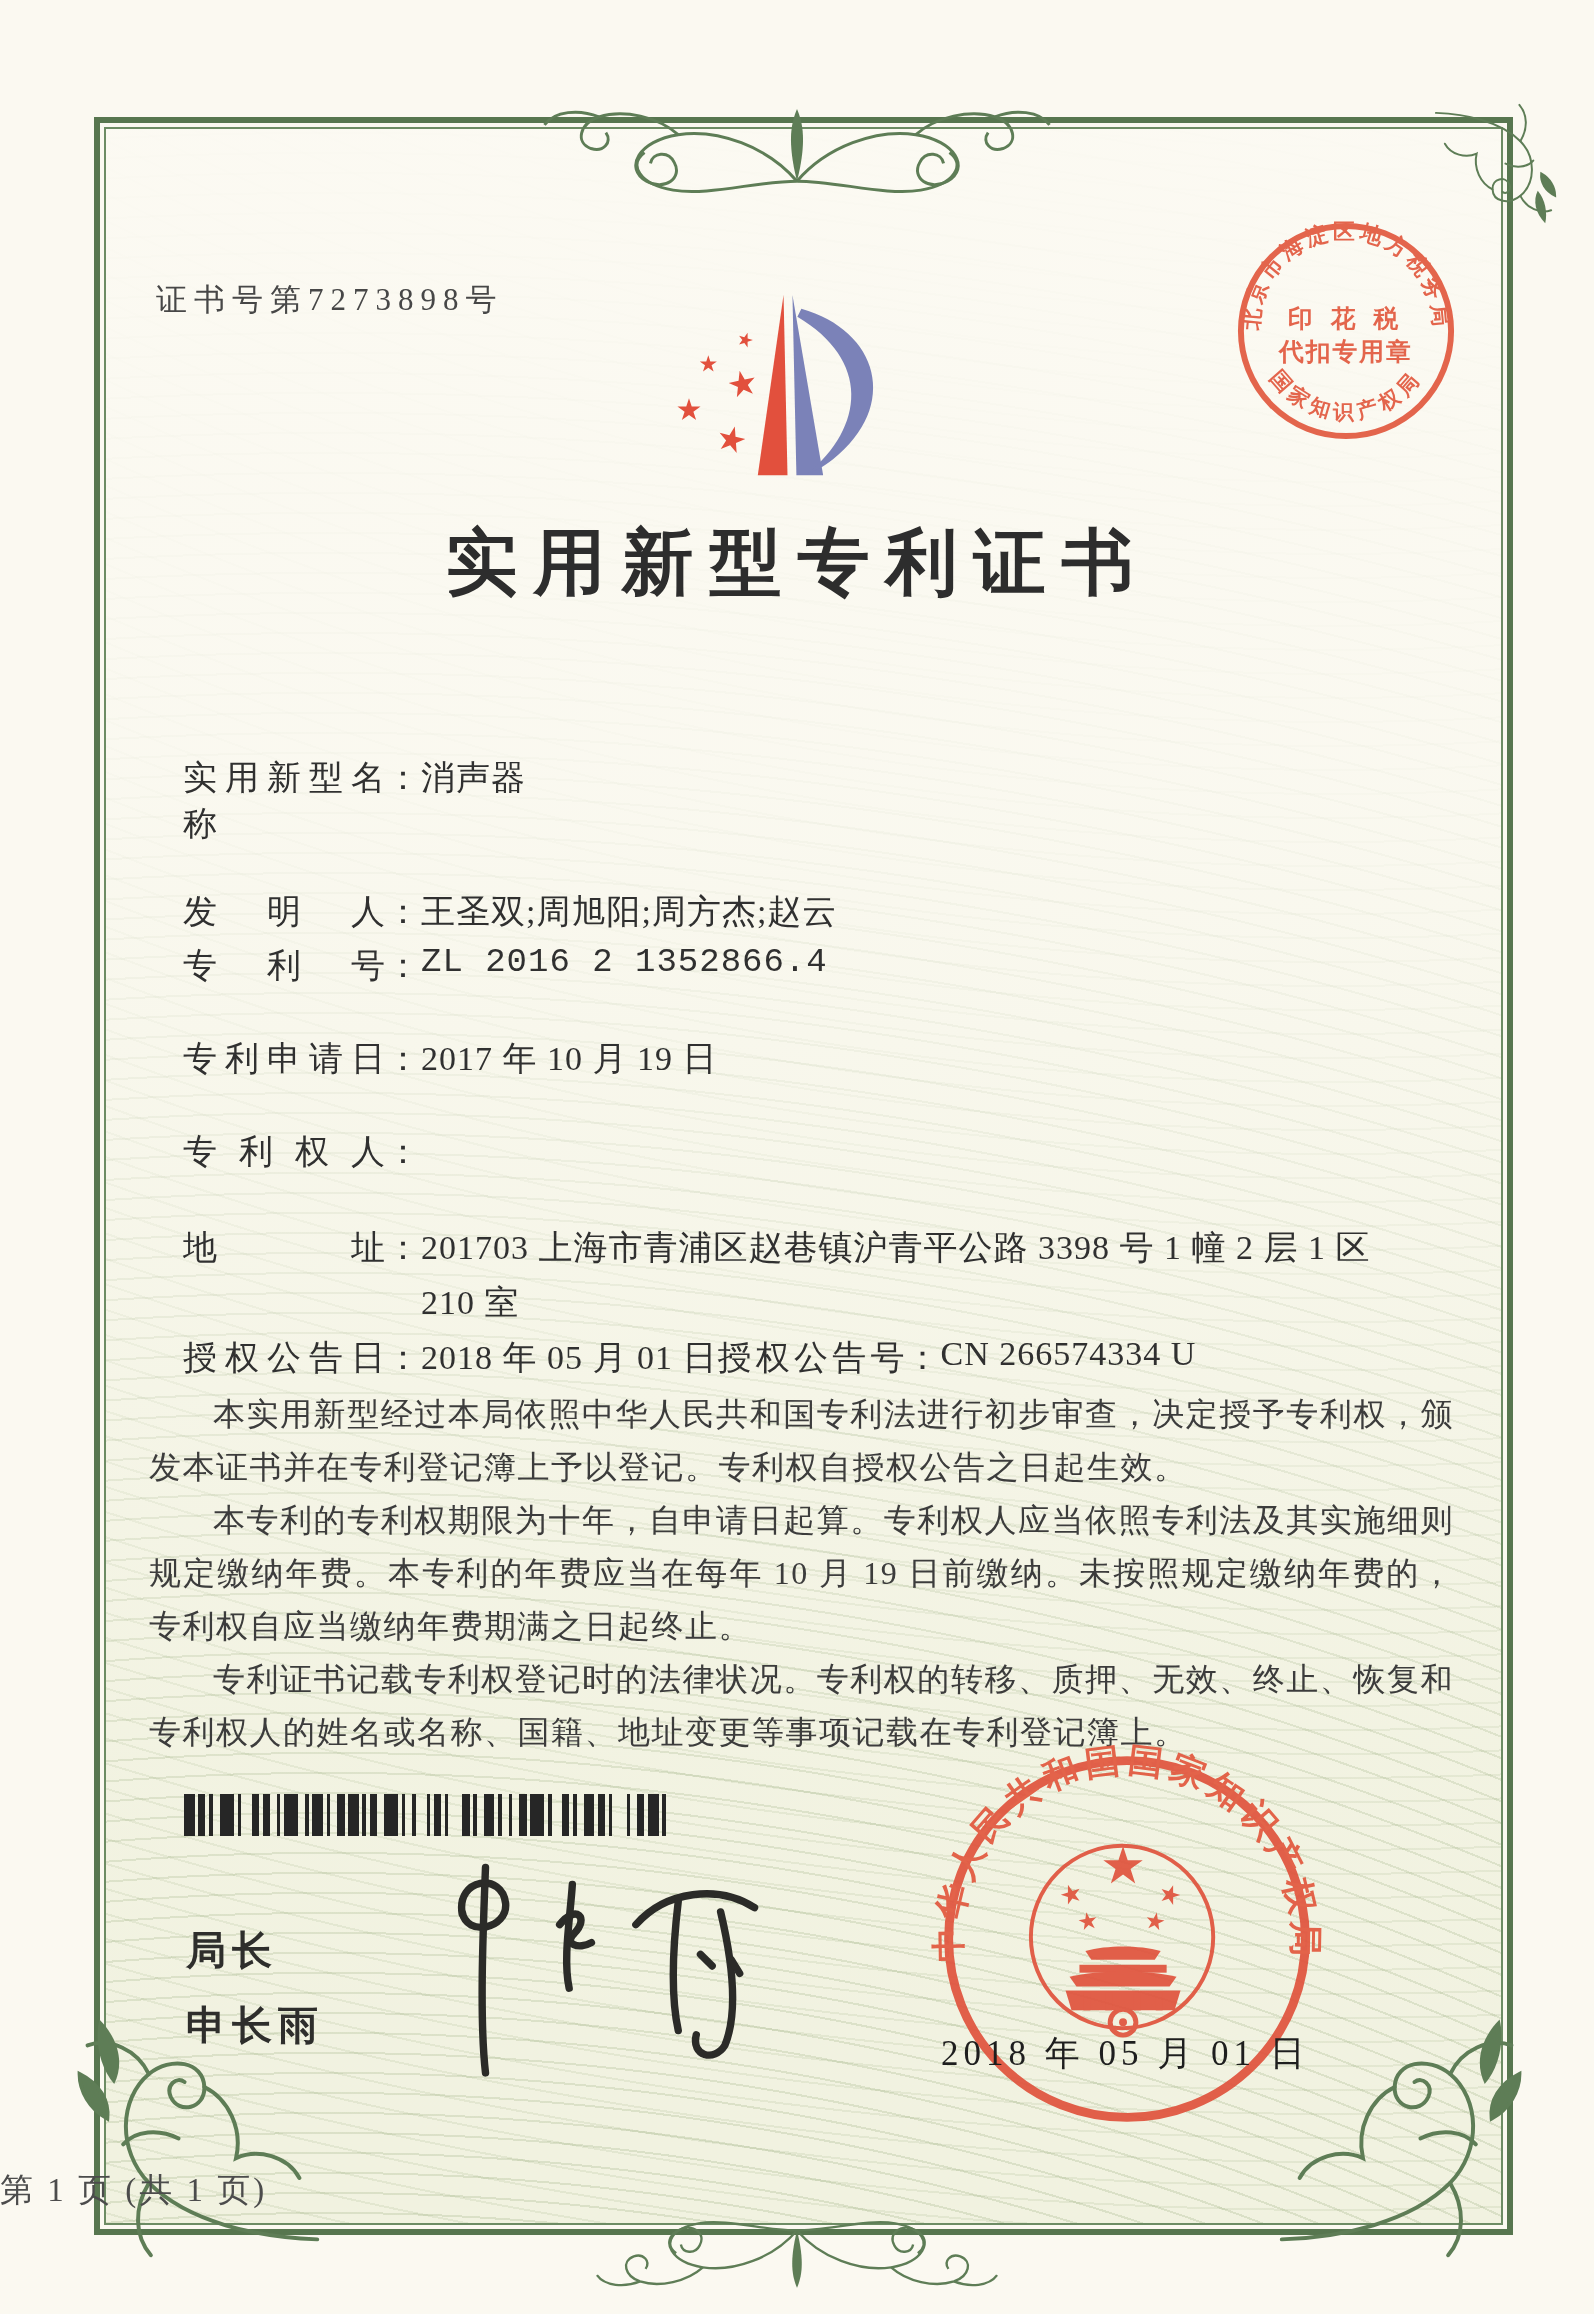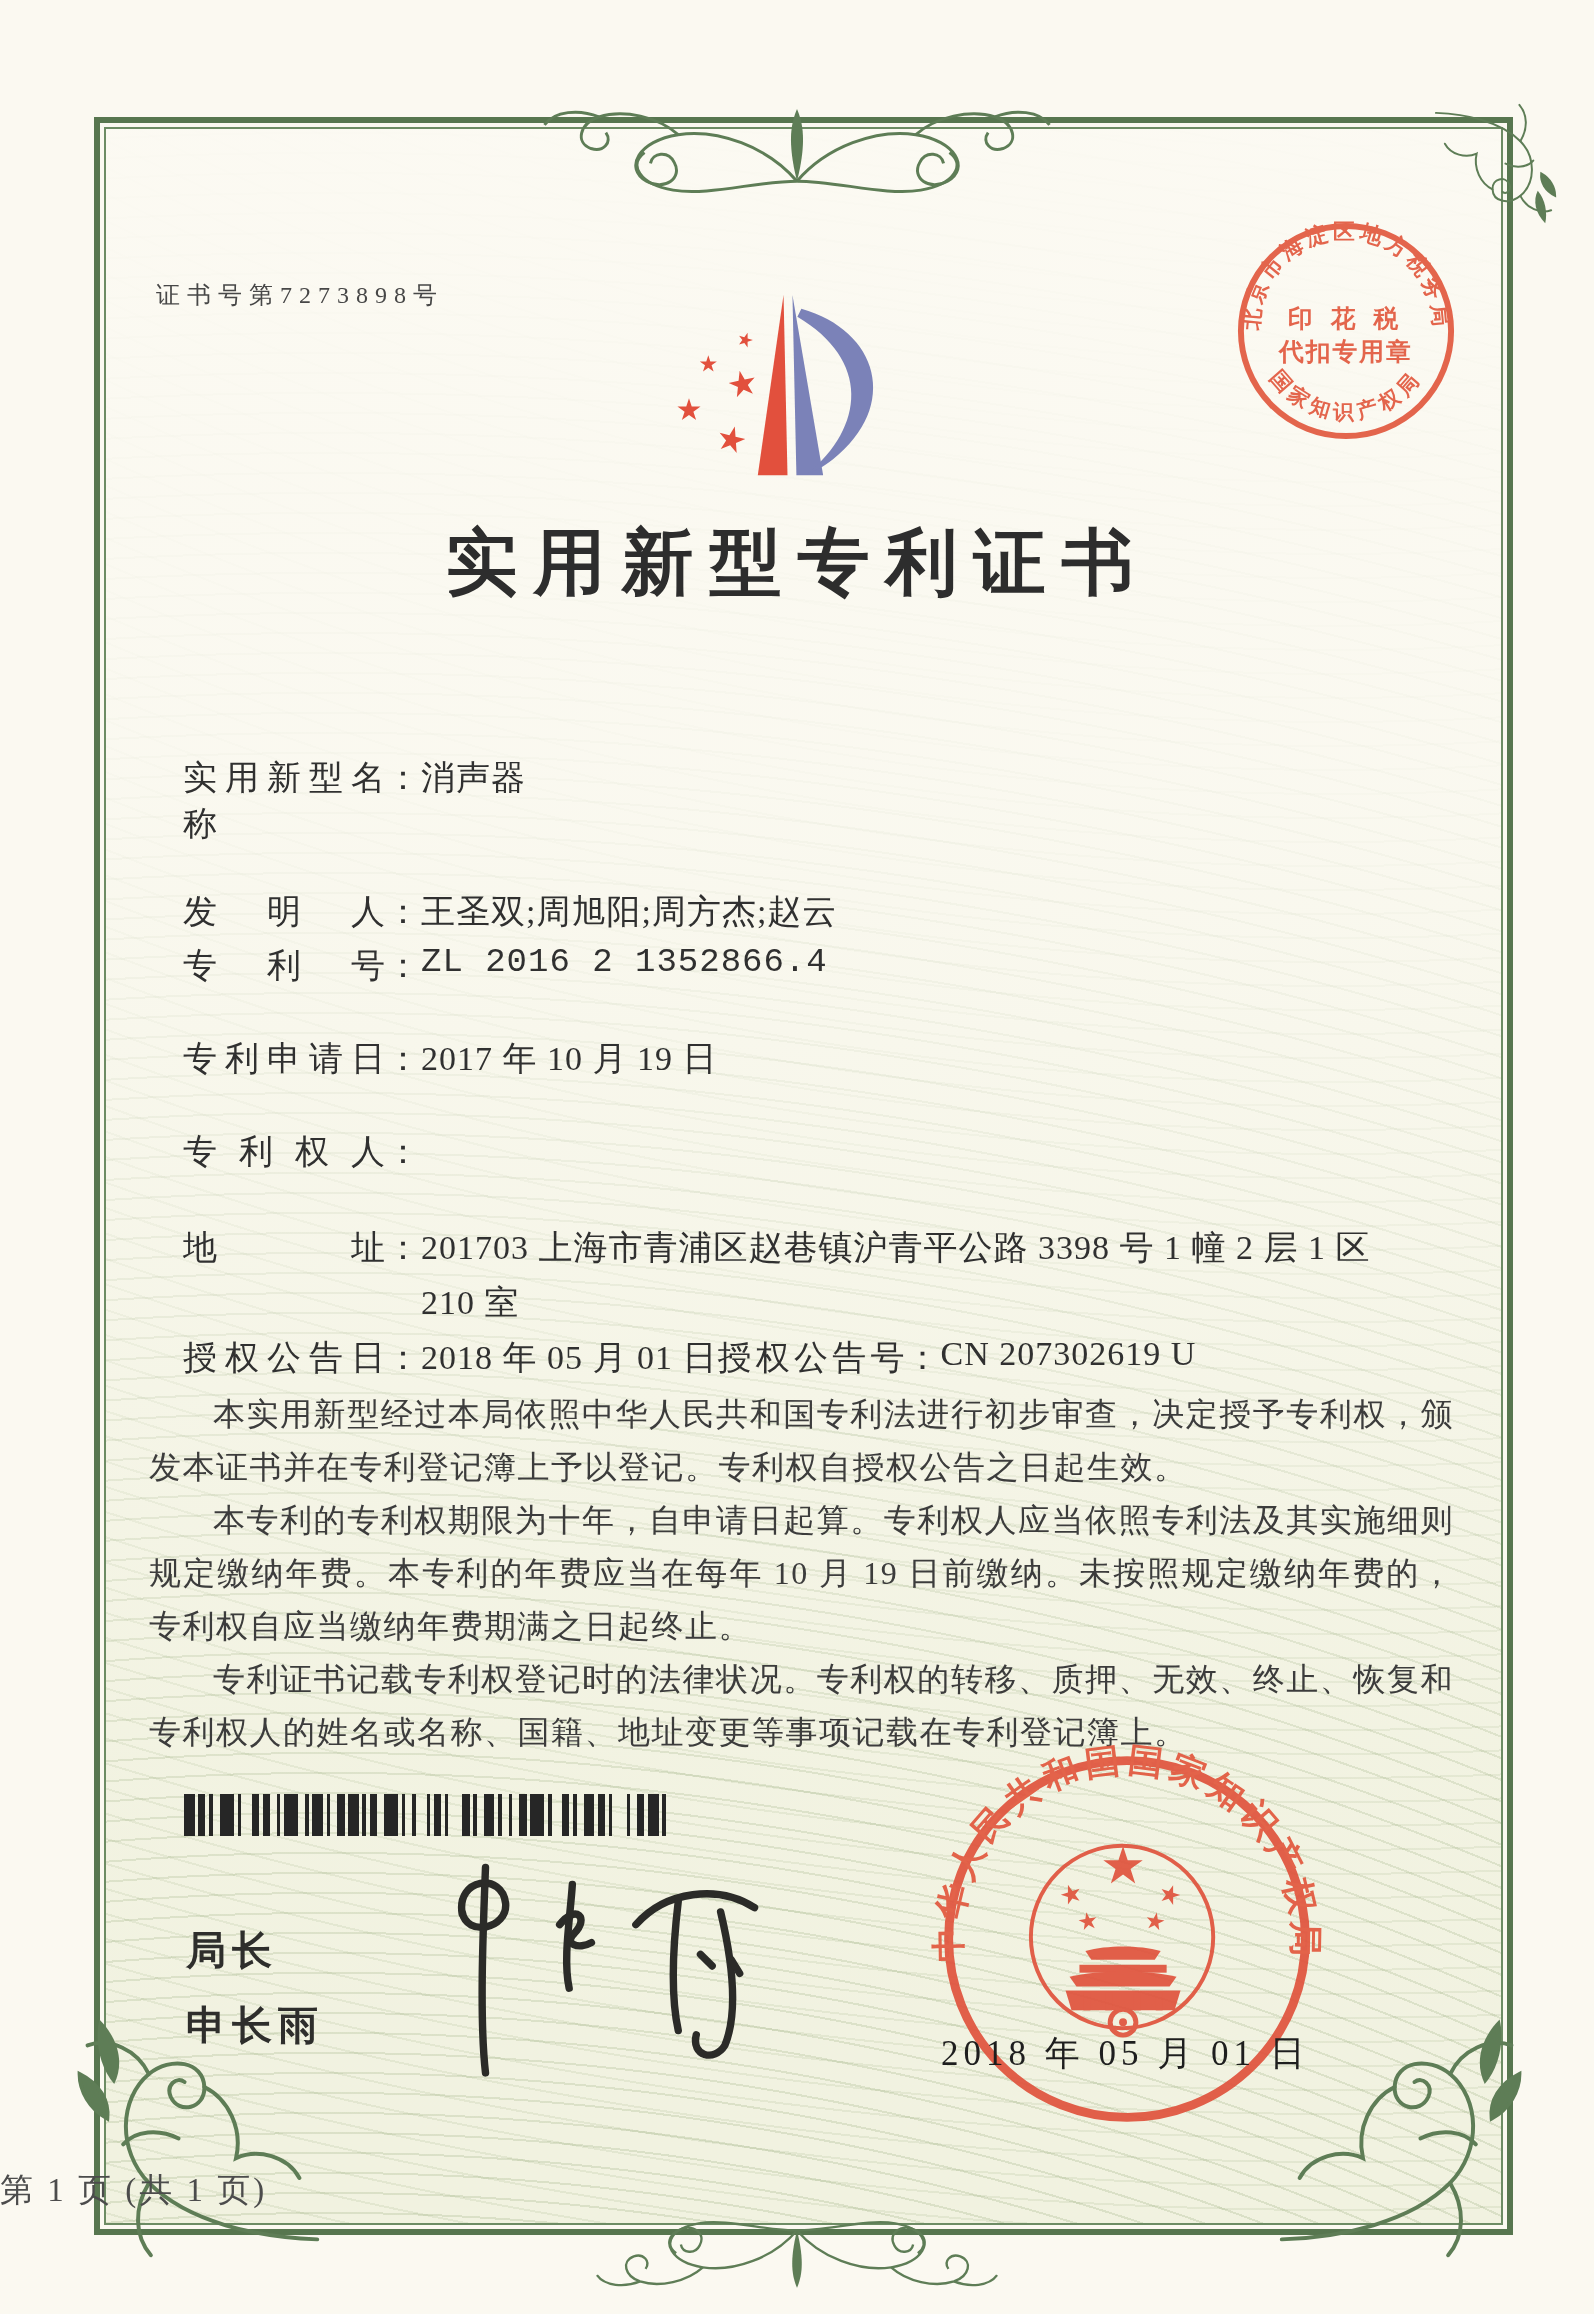--- a/index.html
+++ b/index.html
@@ -12,21 +12,21 @@
          border:6px solid #57764f;z-index:1;}
   .panel{position:absolute;inset:4px;border:2px solid #6d8c64;
          background-color:#f1f2e0;
          background-image:
            repeating-radial-gradient(circle 3267px at 16% 218%, rgba(128,153,98,0.20) 0 2px, rgba(0,0,0,0) 2px 20px),
            repeating-radial-gradient(circle 3267px at 88% -115%, rgba(128,153,98,0.13) 0 2px, rgba(0,0,0,0) 2px 24px);}
   .panel::after{content:"";position:absolute;inset:0;pointer-events:none;
          background:linear-gradient(180deg, rgba(252,250,243,0.96) 0%, rgba(252,250,243,0.84) 30%,
                     rgba(252,250,243,0.45) 55%, rgba(252,250,243,0.08) 78%, rgba(252,250,243,0) 100%);}
 
-  .certno{left:156px;top:279px;font-size:24px;letter-spacing:7px;color:#474747;}
+  .certno{left:156px;top:279px;font-size:31px;letter-spacing:7px;color:#474747;}
   .title{left:0;top:515px;width:100%;text-align:center;font-size:72px;font-weight:700;
          letter-spacing:16px;color:#2d2d2d;}
 
   .field{left:183px;width:1272px;display:flex;align-items:flex-start;
          font-size:34px;color:#303030;letter-spacing:1px;}
   .flabel{display:inline-block;width:203px;text-align:justify;text-align-last:justify;flex:0 0 203px;}
   .fcolon{flex:0 0 auto;}
   .fvalue{white-space:nowrap;}
   .fvalue .vline{display:block;white-space:nowrap;}
   .fright{display:flex;}
@@ -168,21 +168,21 @@
       <span class="vline">210 室</span>
     </span>
   </div>
   <div class="abs field" style="top:1335px;">
     <span class="flabel">授权公告日</span>
       <span class="fcolon">：</span>
     <span class="fvalue">2018 年 05 月 01 日</span>
     <span class="fright">
       <span class="flabel" style="flex-basis:188px;width:188px;">授权公告号</span>
         <span class="fcolon">：</span>
-      <span class="fvalue">CN 207302619 U</span>
+      <span class="fvalue">CN 266574334 U</span>
     </span>
   </div>
 
   <div class="abs paras">
     <p>本实用新型经过本局依照中华人民共和国专利法进行初步审查，决定授予专利权，颁发本证书并在专利登记簿上予以登记。专利权自授权公告之日起生效。</p>
     <p>本专利的专利权期限为十年，自申请日起算。专利权人应当依照专利法及其实施细则规定缴纳年费。本专利的年费应当在每年 10 月 19 日前缴纳。未按照规定缴纳年费的，专利权自应当缴纳年费期满之日起终止。</p>
     <p>专利证书记载专利权登记时的法律状况。专利权的转移、质押、无效、终止、恢复和专利权人的姓名或名称、国籍、地址变更等事项记载在专利登记簿上。</p>
   </div>
 
   <div class="abs barcode"><i style="width:10.7px;background:#262626"></i><i style="width:3.6px;background:transparent"></i><i style="width:7.1px;background:#262626"></i><i style="width:3.6px;background:transparent"></i><i style="width:3.6px;background:#262626"></i><i style="width:7.1px;background:transparent"></i><i style="width:14.3px;background:#262626"></i><i style="width:3.6px;background:transparent"></i><i style="width:3.6px;background:#262626"></i><i style="width:10.7px;background:transparent"></i><i style="width:7.1px;background:#262626"></i><i style="width:3.6px;background:transparent"></i><i style="width:7.1px;background:#262626"></i><i style="width:7.1px;background:transparent"></i><i style="width:3.6px;background:#262626"></i><i style="width:3.6px;background:transparent"></i><i style="width:14.3px;background:#262626"></i><i style="width:7.1px;background:transparent"></i><i style="width:3.6px;background:#262626"></i><i style="width:3.6px;background:transparent"></i><i style="width:10.7px;background:#262626"></i><i style="width:3.6px;background:transparent"></i><i style="width:3.6px;background:#262626"></i><i style="width:7.1px;background:transparent"></i><i style="width:7.1px;background:#262626"></i><i style="width:3.6px;background:transparent"></i><i style="width:10.7px;background:#262626"></i><i style="width:3.6px;background:transparent"></i><i style="width:3.6px;background:#262626"></i><i style="width:3.6px;background:transparent"></i><i style="width:7.1px;background:#262626"></i><i style="width:7.1px;background:transparent"></i><i style="width:14.3px;background:#262626"></i><i style="width:3.6px;background:transparent"></i><i style="width:3.6px;background:#262626"></i><i style="width:7.1px;background:transparent"></i><i style="width:3.6px;background:#262626"></i><i style="width:10.7px;background:transparent"></i><i style="width:3.6px;background:#262626"></i><i style="width:3.6px;background:transparent"></i><i style="width:7.1px;background:#262626"></i><i style="width:3.6px;background:transparent"></i><i style="width:3.6px;background:#262626"></i><i style="width:14.3px;background:transparent"></i><i style="width:7.1px;background:#262626"></i><i style="width:3.6px;background:transparent"></i><i style="width:3.6px;background:#262626"></i><i style="width:7.1px;background:transparent"></i><i style="width:10.7px;background:#262626"></i><i style="width:3.6px;background:transparent"></i><i style="width:3.6px;background:#262626"></i><i style="width:7.1px;background:transparent"></i><i style="width:3.6px;background:#262626"></i><i style="width:7.1px;background:transparent"></i><i style="width:7.1px;background:#262626"></i><i style="width:3.6px;background:transparent"></i><i style="width:14.3px;background:#262626"></i><i style="width:3.6px;background:transparent"></i><i style="width:3.6px;background:#262626"></i><i style="width:10.7px;background:transparent"></i><i style="width:7.1px;background:#262626"></i><i style="width:3.6px;background:transparent"></i><i style="width:3.6px;background:#262626"></i><i style="width:7.1px;background:transparent"></i><i style="width:10.7px;background:#262626"></i><i style="width:3.6px;background:transparent"></i><i style="width:7.1px;background:#262626"></i><i style="width:3.6px;background:transparent"></i><i style="width:3.6px;background:#262626"></i><i style="width:14.3px;background:transparent"></i><i style="width:3.6px;background:#262626"></i><i style="width:7.1px;background:transparent"></i><i style="width:7.1px;background:#262626"></i><i style="width:3.6px;background:transparent"></i><i style="width:10.7px;background:#262626"></i><i style="width:3.6px;background:transparent"></i><i style="width:3.6px;background:#262626"></i><i style="width:7.1px;background:transparent"></i></div>

